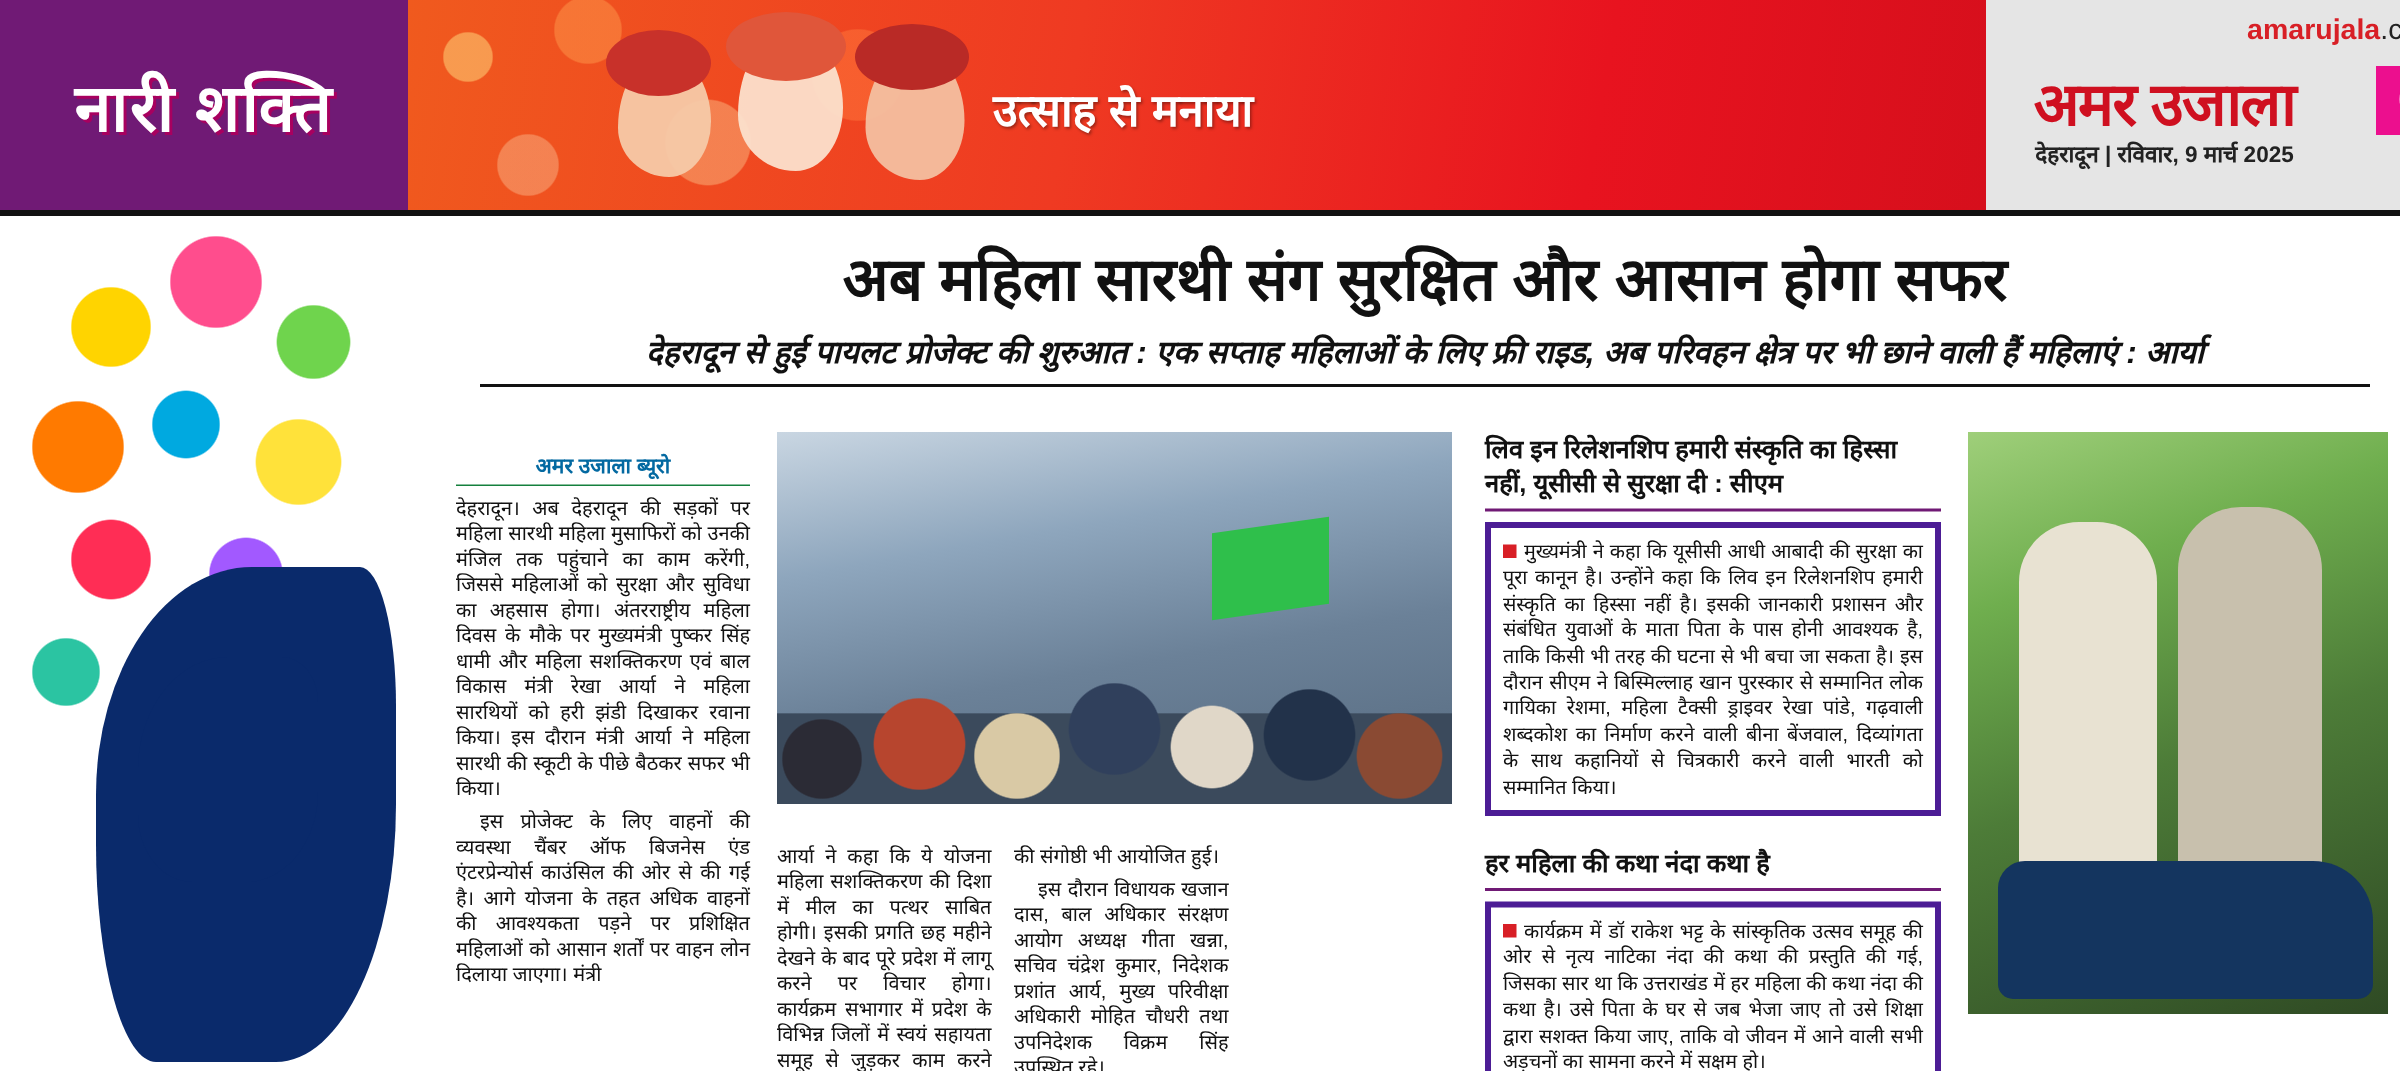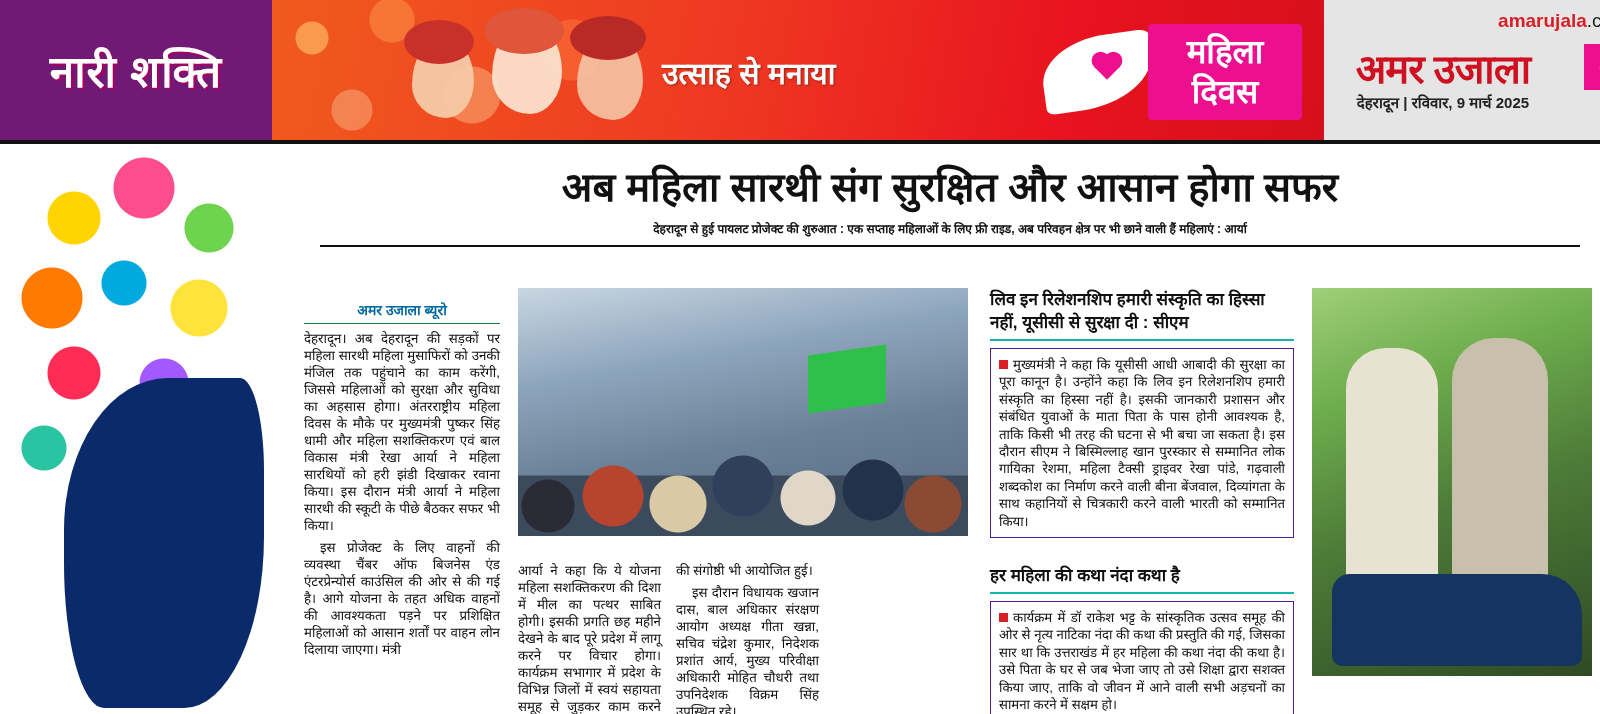--- a/index.html
+++ b/index.html
@@ -103,21 +103,21 @@
   .rule{height:4px;background:#111;width:1600px;}
 
   
   .headline-wrap{position:relative;padding:20px 0 6px 0;}
   .headline{
     margin-left:320px;margin-right:20px;
     font-size:40px;font-weight:bold;color:#111;text-align:center;line-height:1.15;
   }
   .subhead{
     margin-left:320px;margin-right:20px;margin-top:10px;
-    font-size:12px;font-weight:bold;color:#111;text-align:center;
+    font-size:21px;font-weight:bold;color:#111;text-align:center;font-style:italic;
   }
   .sub-rule{margin:8px 20px 0 320px;height:2px;background:#111;}
 
   
   .art{
     position:absolute;left:4px;top:148px;width:300px;height:560px;
     background:
       radial-gradient(circle at 70px 70px, #ffd400 0 26px, transparent 27px),
       radial-gradient(circle at 140px 40px, #ff4d8d 0 30px, transparent 31px),
       radial-gradient(circle at 205px 80px, #6fd44d 0 24px, transparent 25px),
@@ -181,23 +181,23 @@
   .caption .credit{color:#d81f26;font-weight:bold;font-size:10.5px;}
   .cap-main{position:absolute;left:214px;top:240px;width:450px;}
 
   .col3{left:214px;top:262px;width:143px;}
   .col4{left:372px;top:262px;width:143px;}
 
   
   .rightcol{position:absolute;left:686px;top:-12px;width:304px;}
   .box-title{
     font-size:17px;font-weight:bold;color:#111;line-height:23px;
-    border-bottom:2px solid #14b8a6;padding-bottom:5px;margin-bottom:7px;
-  }
-  .box-body{border:1px solid #4c1d95;padding:7px 8px;}
+    border-bottom:2px solid #701a75;padding-bottom:5px;margin-bottom:7px;
+  }
+  .box-body{border:4px solid #4c1d95;padding:7px 8px;}
   .box-body p{
     margin:0;font-size:13.2px;line-height:17.4px;color:#111;text-align:justify;
   }
   .bullet{
     display:inline-block;width:9px;height:9px;background:#d81f26;margin-right:5px;
   }
   .rightcol2{position:absolute;left:686px;top:264px;width:304px;}
 
   .photo-right{
     position:absolute;left:1008px;top:-12px;width:280px;height:388px;
@@ -231,28 +231,20 @@
     <div class="mh-mid">
       <div class="mh-faces">
         <div class="face f1"></div>
         <div class="hair h1"></div>
         <div class="face f2"></div>
         <div class="hair h2"></div>
         <div class="face f3"></div>
         <div class="hair h3"></div>
       </div>
       <div class="mh-slogan">उत्साह से मनाया</div>
-      <div class="mh-logo">
-        <div class="swoosh"></div>
-        <div class="heart"></div>
-        <div class="pinkbox">
-          <span>महिला</span>
-          <span>दिवस</span>
-        </div>
-      </div>
     </div>
 
     <div class="mh-right">
       <div class="amar-dotcom">
         <span>amarujala</span><span class="dot">.com</span>
       </div>
       <div class="amar-title">अमर उजाला</div>
       <div class="amar-sub">देहरादून | रविवार, 9 मार्च 2025</div>
       <div class="page-num">6</div>
     </div>

